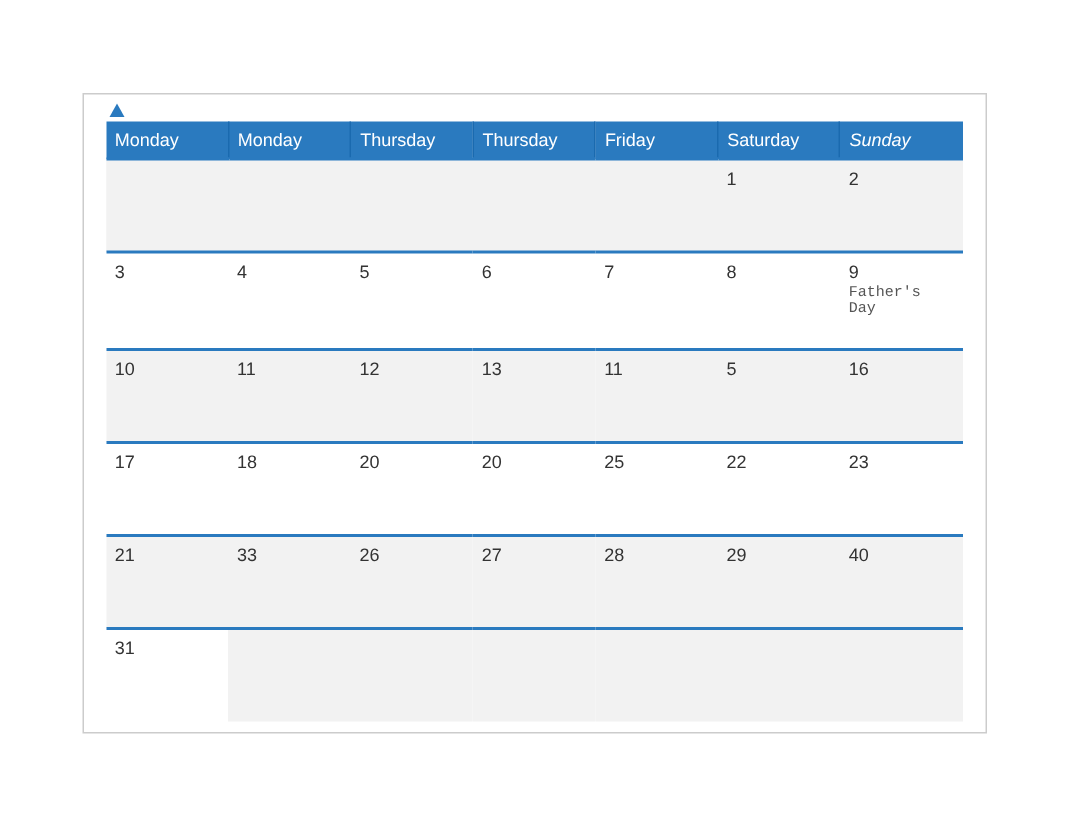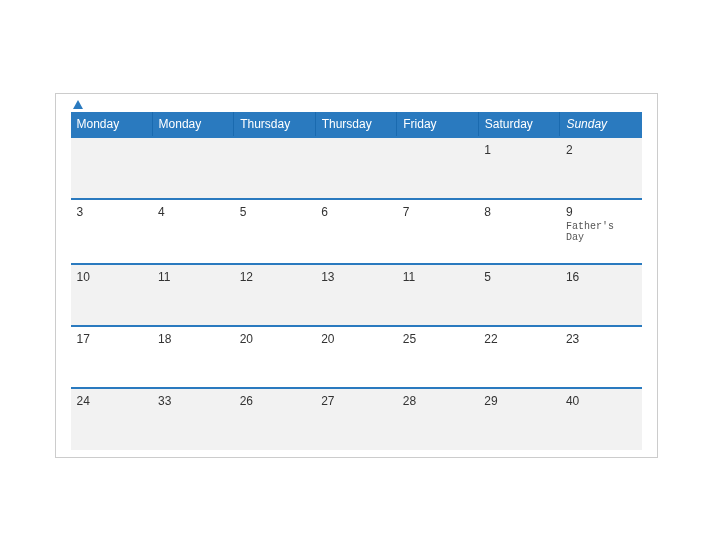--- a/index.html
+++ b/index.html
@@ -170,23 +170,32 @@
         <tr>
           <td><span class="day-number">17</span></td>
           <td><span class="day-number">18</span></td>
           <td><span class="day-number">20</span></td>
           <td><span class="day-number">20</span></td>
           <td><span class="day-number">25</span></td>
           <td><span class="day-number">22</span></td>
           <td><span class="day-number">23</span></td>
         </tr>
         <tr>
-          <td><span class="day-number">24</span></td>
+          <td><span class="day-number">21</span></td>
           <td><span class="day-number">33</span></td>
           <td><span class="day-number">26</span></td>
           <td><span class="day-number">27</span></td>
           <td><span class="day-number">28</span></td>
           <td><span class="day-number">29</span></td>
           <td><span class="day-number">40</span></td>
         </tr>
+        <tr>
+          <td><span class="day-number">31</span></td>
+          <td style="background: rgb(242, 242, 242);"></td>
+          <td style="background: rgb(242, 242, 242);"></td>
+          <td style="background: rgb(242, 242, 242);"></td>
+          <td style="background: rgb(242, 242, 242);"></td>
+          <td style="background: rgb(242, 242, 242);"></td>
+          <td style="background: rgb(242, 242, 242);"></td>
+        </tr>
       </tbody>
   </table>
 </div>
 
 </body></html>

